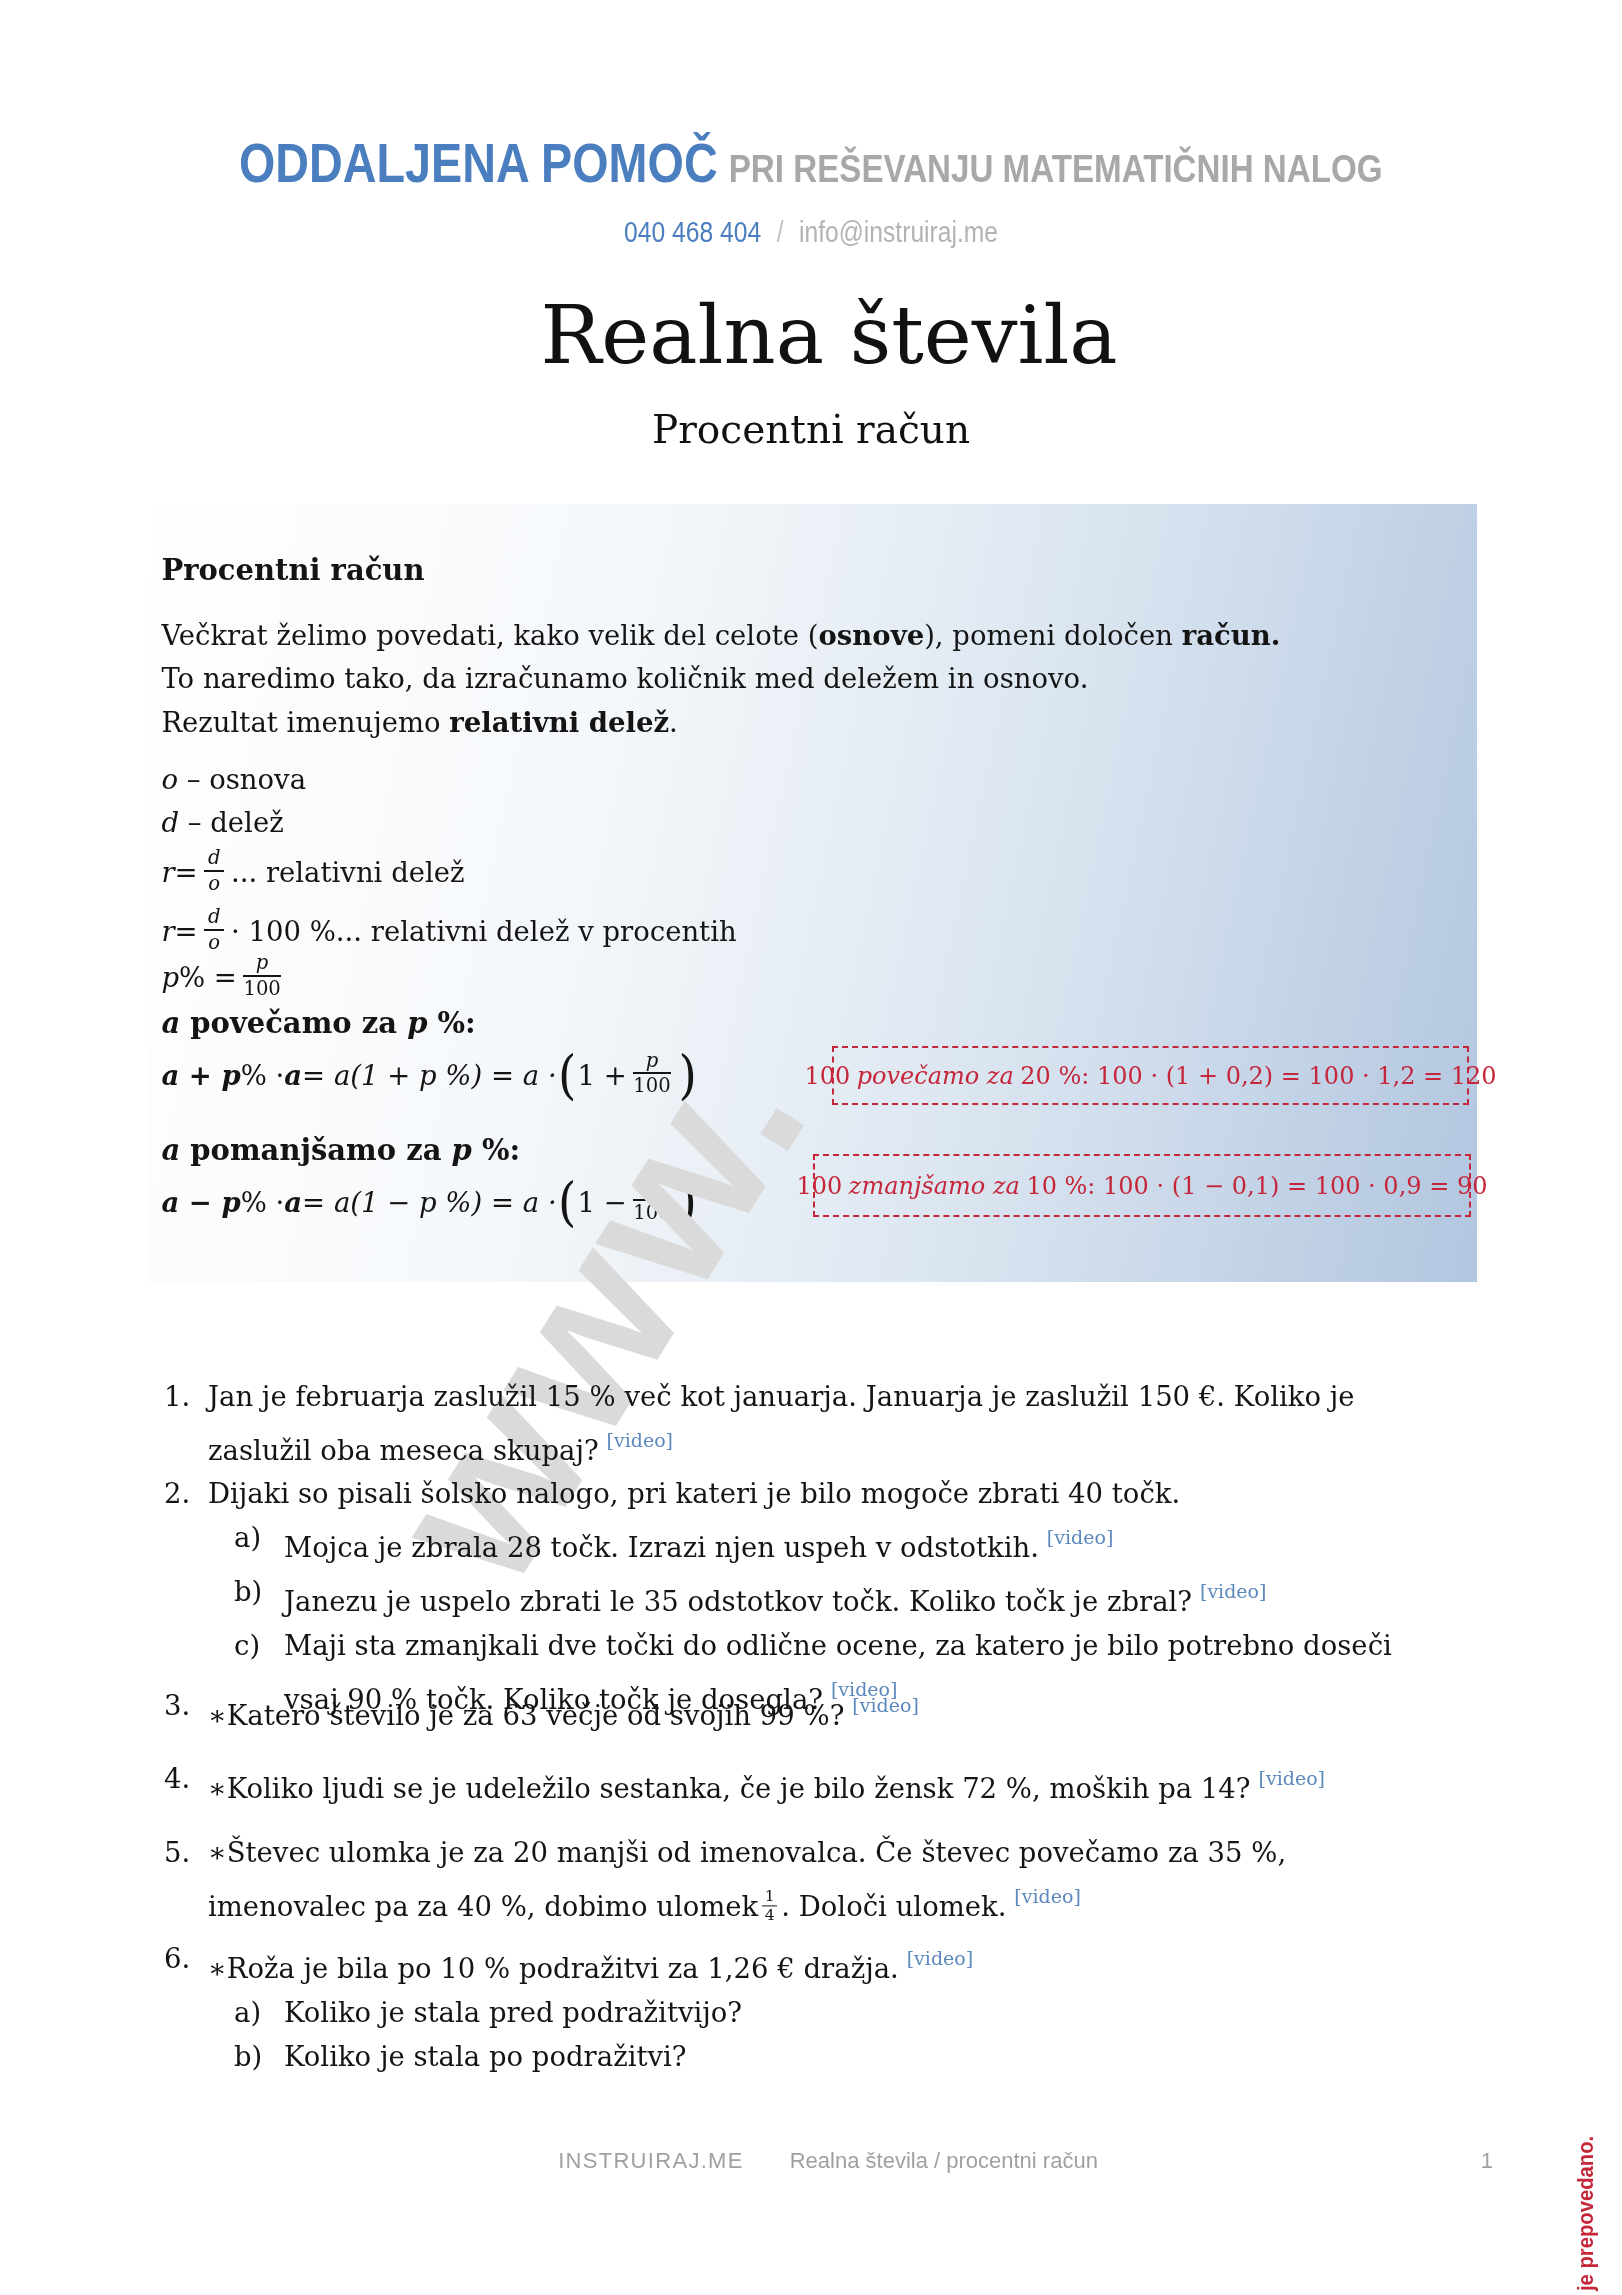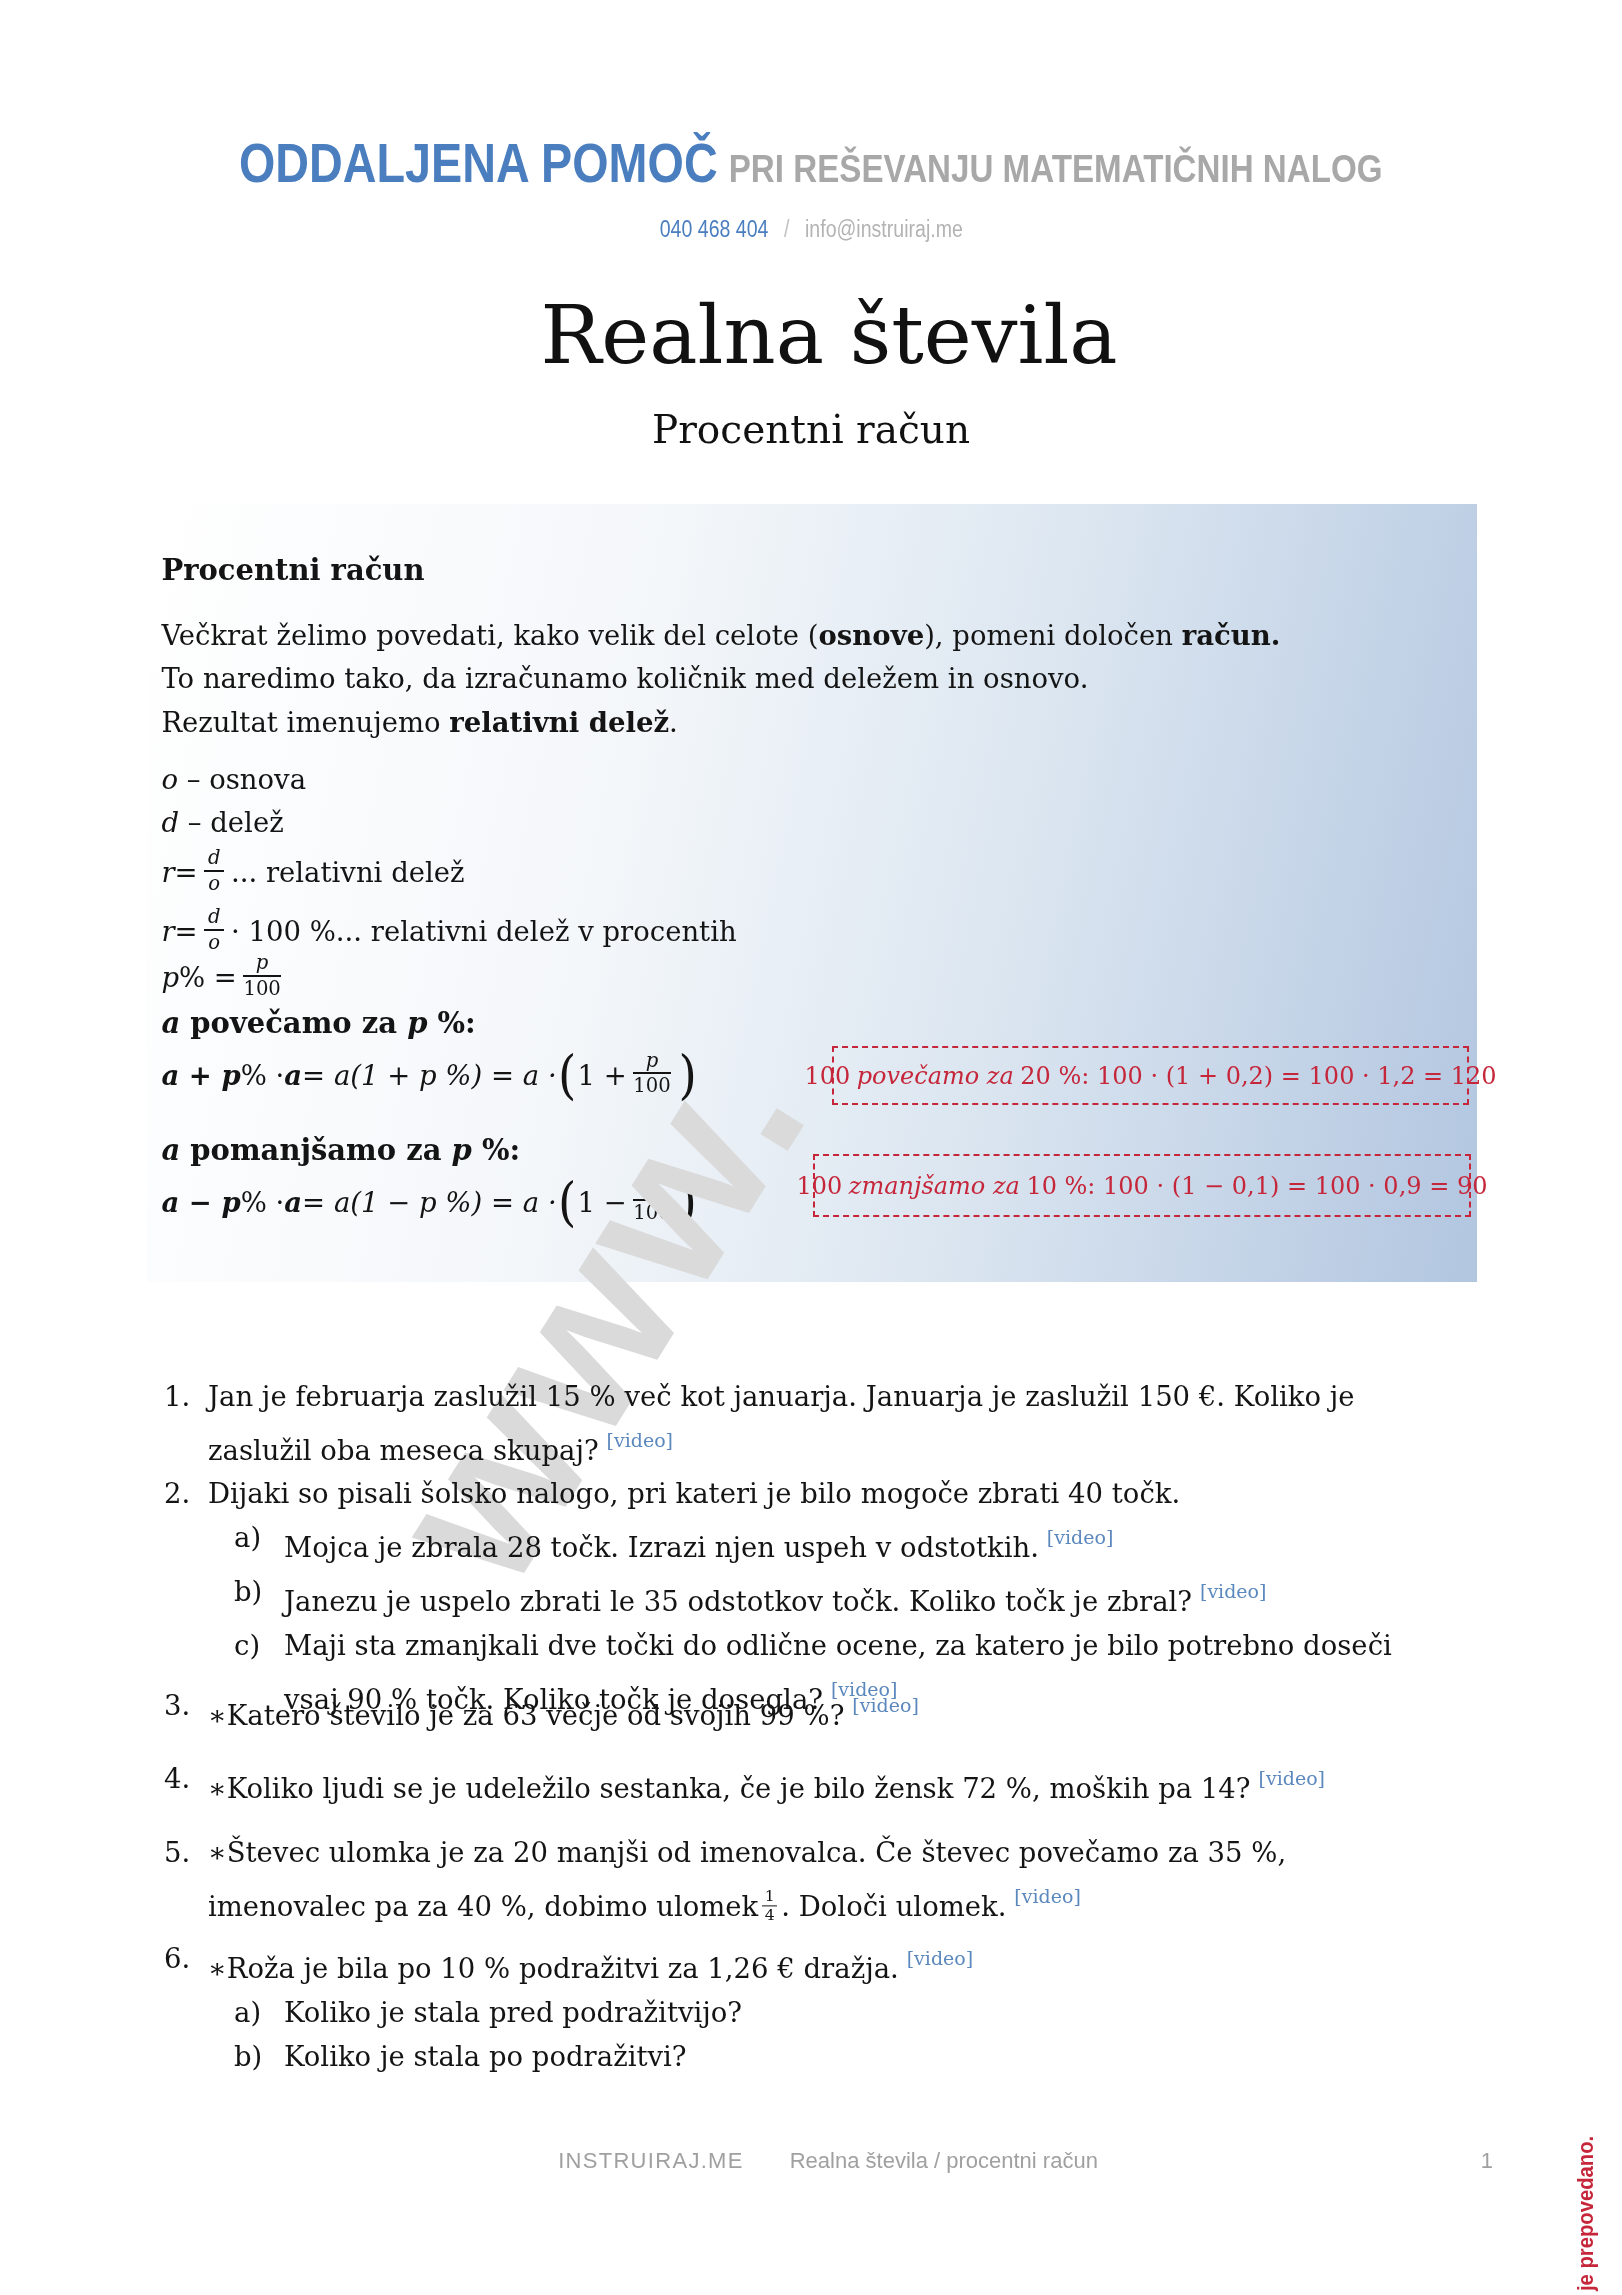--- a/index.html
+++ b/index.html
@@ -8,21 +8,21 @@
     font-family:"DejaVu Serif", serif; color:#141414; overflow:hidden;
   }
   .cond { display:inline-block; transform:scaleX(0.85); transform-origin:center; }
 
   
   .hdr-line1 { position:absolute; top:131px; left:0; width:100%; text-align:center;
     font-family:"Liberation Sans", sans-serif; font-weight:bold; white-space:nowrap; }
   .hdr-brand { color:#4a7ebf; font-size:55px; }
   .hdr-tag   { color:#a8a8a8; font-size:39px; margin-left:13px; }
   .hdr-line2 { position:absolute; top:216px; left:0; width:100%; text-align:center;
-    font-family:"Liberation Sans", sans-serif; font-weight:300; font-size:23px; color:#b3b3b3; }
+    font-family:"Liberation Sans", sans-serif; font-weight:300; font-size:29px; color:#b3b3b3; }
   .hdr-phone { color:#4a7ebf; }
   .hdr-sep { margin:0 18.3px; color:#c0c0c0; }
 
   
   .doc-title { position:absolute; top:288px; left:18px; width:100%; text-align:center; font-size:81px; color:#111; }
   .doc-subtitle { position:absolute; top:407px; left:0; width:100%; text-align:center; font-size:39px; color:#111; }
 
   
   .infobox { position:absolute; left:147px; top:504px; width:1330px; height:778px; z-index:1;
     background:linear-gradient(102deg, #ffffff 0%, #f4f7fa 35%, #dde7f1 62%, #b2c6e0 100%); }

